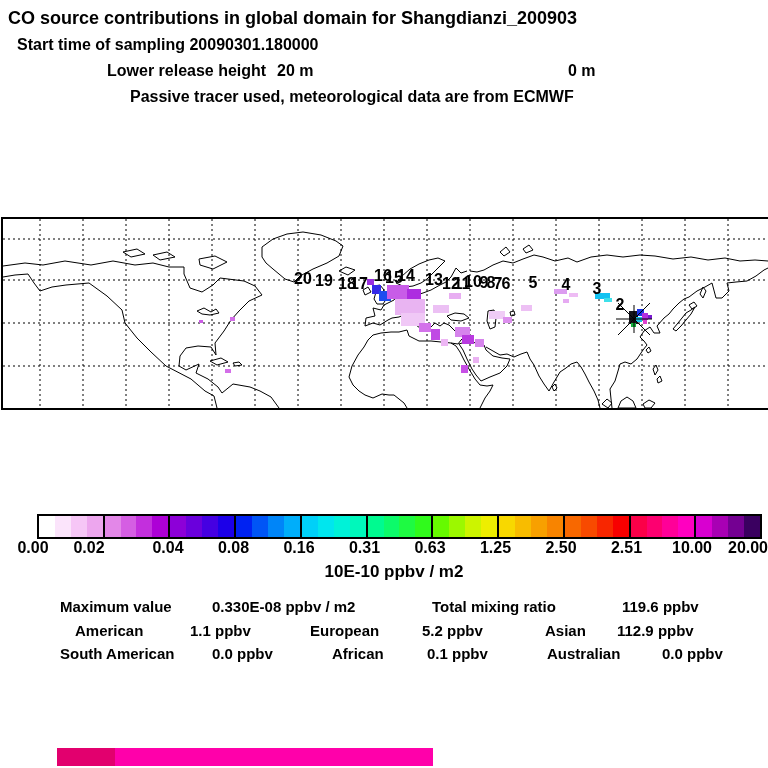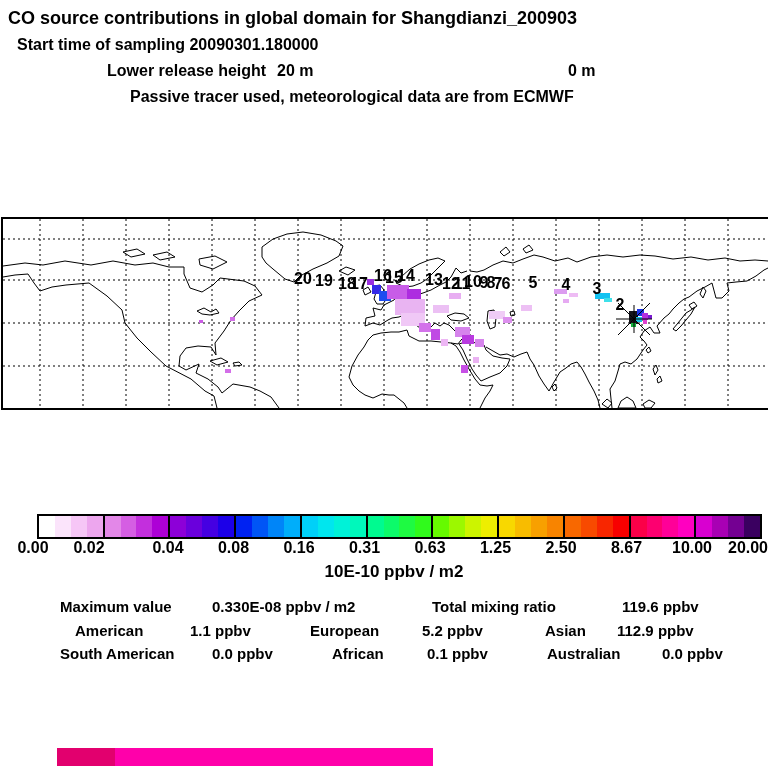--- a/index.html
+++ b/index.html
@@ -171,21 +171,21 @@
 <div id="ticks">
     <span style="left: 33px;">0.00</span>
     <span style="left: 89px;">0.02</span>
     <span style="left: 168px;">0.04</span>
     <span style="left: 233.5px;">0.08</span>
     <span style="left: 299px; text-align: center;">0.16</span>
     <span style="left: 364.5px;">0.31</span>
     <span style="left: 430px;">0.63</span>
     <span style="left: 495.5px;">1.25</span>
     <span style="left: 561px;">2.50</span>
-    <span style="left: 626.5px;">8.67</span>
+    <span style="left: 626.5px;">2.51</span>
     <span style="left: 692px;">10.00</span>
     <span style="left: 748px;">20.00</span>
   </div>
 <div id="cb-caption">10E-10 ppbv / m2</div>
 
 <div id="stat1" class="statline">
     <span style="left: 60px;">Maximum value</span>
     <span style="left: 212px;">0.330E-08 ppbv / m2</span>
     <span style="left: 432px;">Total mixing ratio</span>
     <span style="left: 622px;">119.6 ppbv</span>

